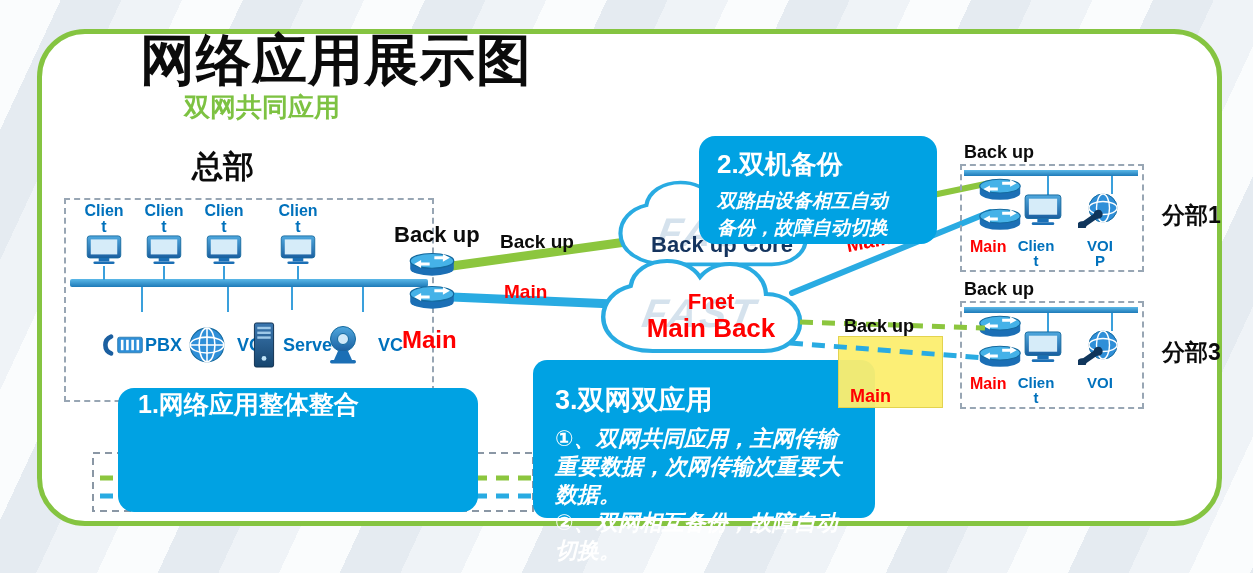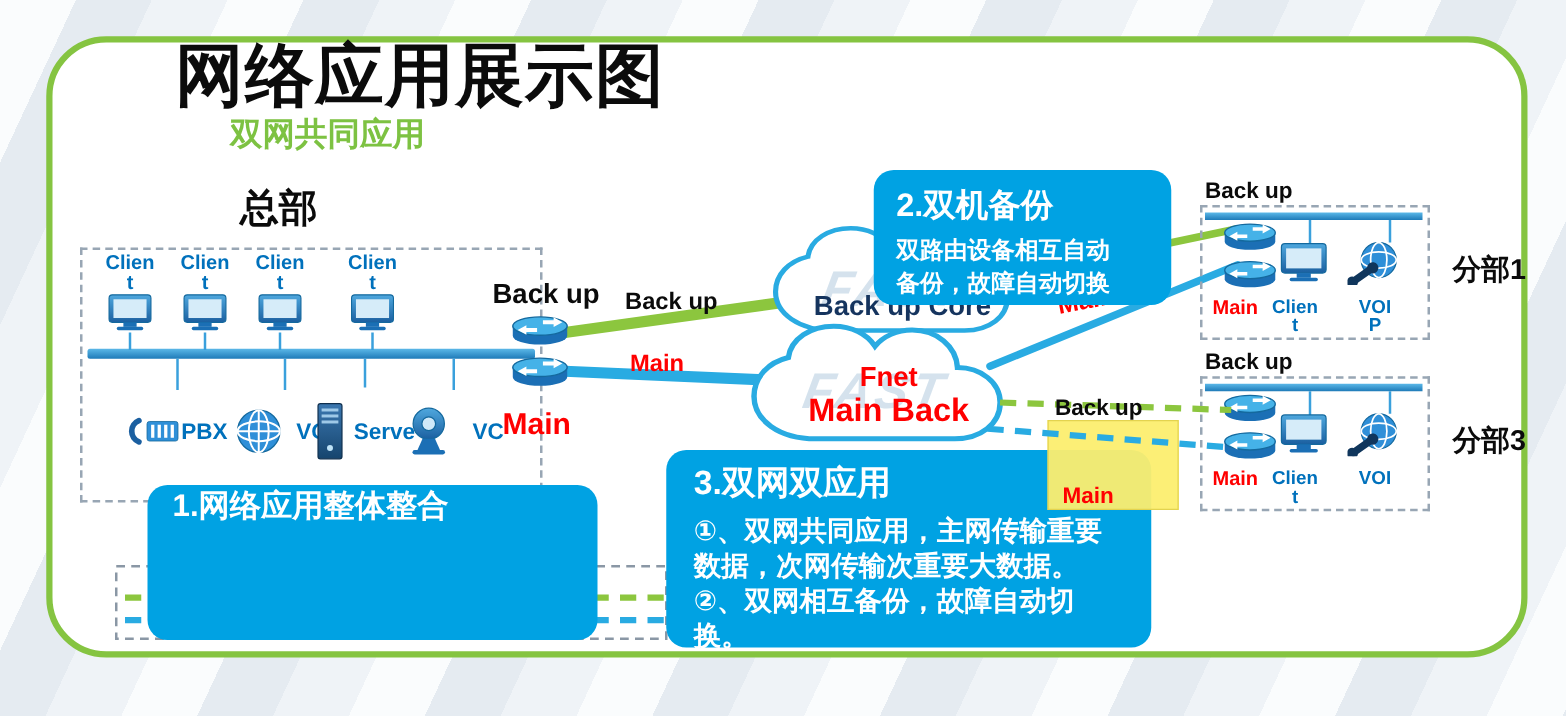--- a/index.html
+++ b/index.html
@@ -43,28 +43,28 @@
   .branch .r1{position:absolute;left:20px;top:34px;}
   .branch .r2{position:absolute;left:20px;top:64px;}
   .branch .pc{position:absolute;left:66px;top:52px;}
   .branch .ph{position:absolute;left:120px;top:50px;}
   .branch .main{position:absolute;left:12px;top:96px;font-size:16px;font-weight:900;color:#FF0000;}
   .branch .sub{position:absolute;top:96px;width:48px;text-align:center;font-size:15px;line-height:15px;font-weight:bold;color:#0071BC;}
   .branch .sub.c{left:54px;} .branch .sub.v{left:118px;}
   .branch-name{font-size:23px;font-weight:900;color:#0b0b0b;z-index:4;}
   .callout{position:absolute;background:#00A2E3;border-radius:16px;color:#fff;z-index:5;box-sizing:border-box;}
   .callout .t{font-weight:900;color:#ffffff;}
-  .callout .b{font-weight:700;color:#ffffff;}
+  .callout .b{font-weight:700;color:#ffffff;font-style:italic;}
   #callout1{left:118px;top:388px;width:360px;height:124px;padding:0 20px;}
   #callout1 .t{font-size:25px;}
   #callout1 .b{font-size:19px;line-height:27px;font-weight:800;color:#8DC63F;margin-top:7px;}
   #callout2{left:699px;top:92px;width:238px;height:108px;padding:11px 18px;margin-top:44px;}
   #callout2 .t{font-size:26px;}
   #callout2 .b{font-size:19px;line-height:27px;margin-top:5px;max-width:185px;}
-  #callout3{left:533px;top:360px;width:388px;height:158px;padding:8px 22px;}
+  #callout3{left:533px;top:360px;width:342px;height:158px;padding:22px 22px;border-radius:14px;}
   #callout3 .t{font-size:27px;}
   #callout3 .b{font-size:22px;line-height:28px;margin-top:7px;}
   .yellow-box{left:838px;top:336px;width:103px;height:70px;background:rgba(252,238,111,0.95);
     border:1px solid #E3D34F;z-index:6;}
   .z8{z-index:8;}
 </style>
 </head>
 <body>
 
 <svg width="0" height="0" style="position:absolute" aria-hidden="true">

